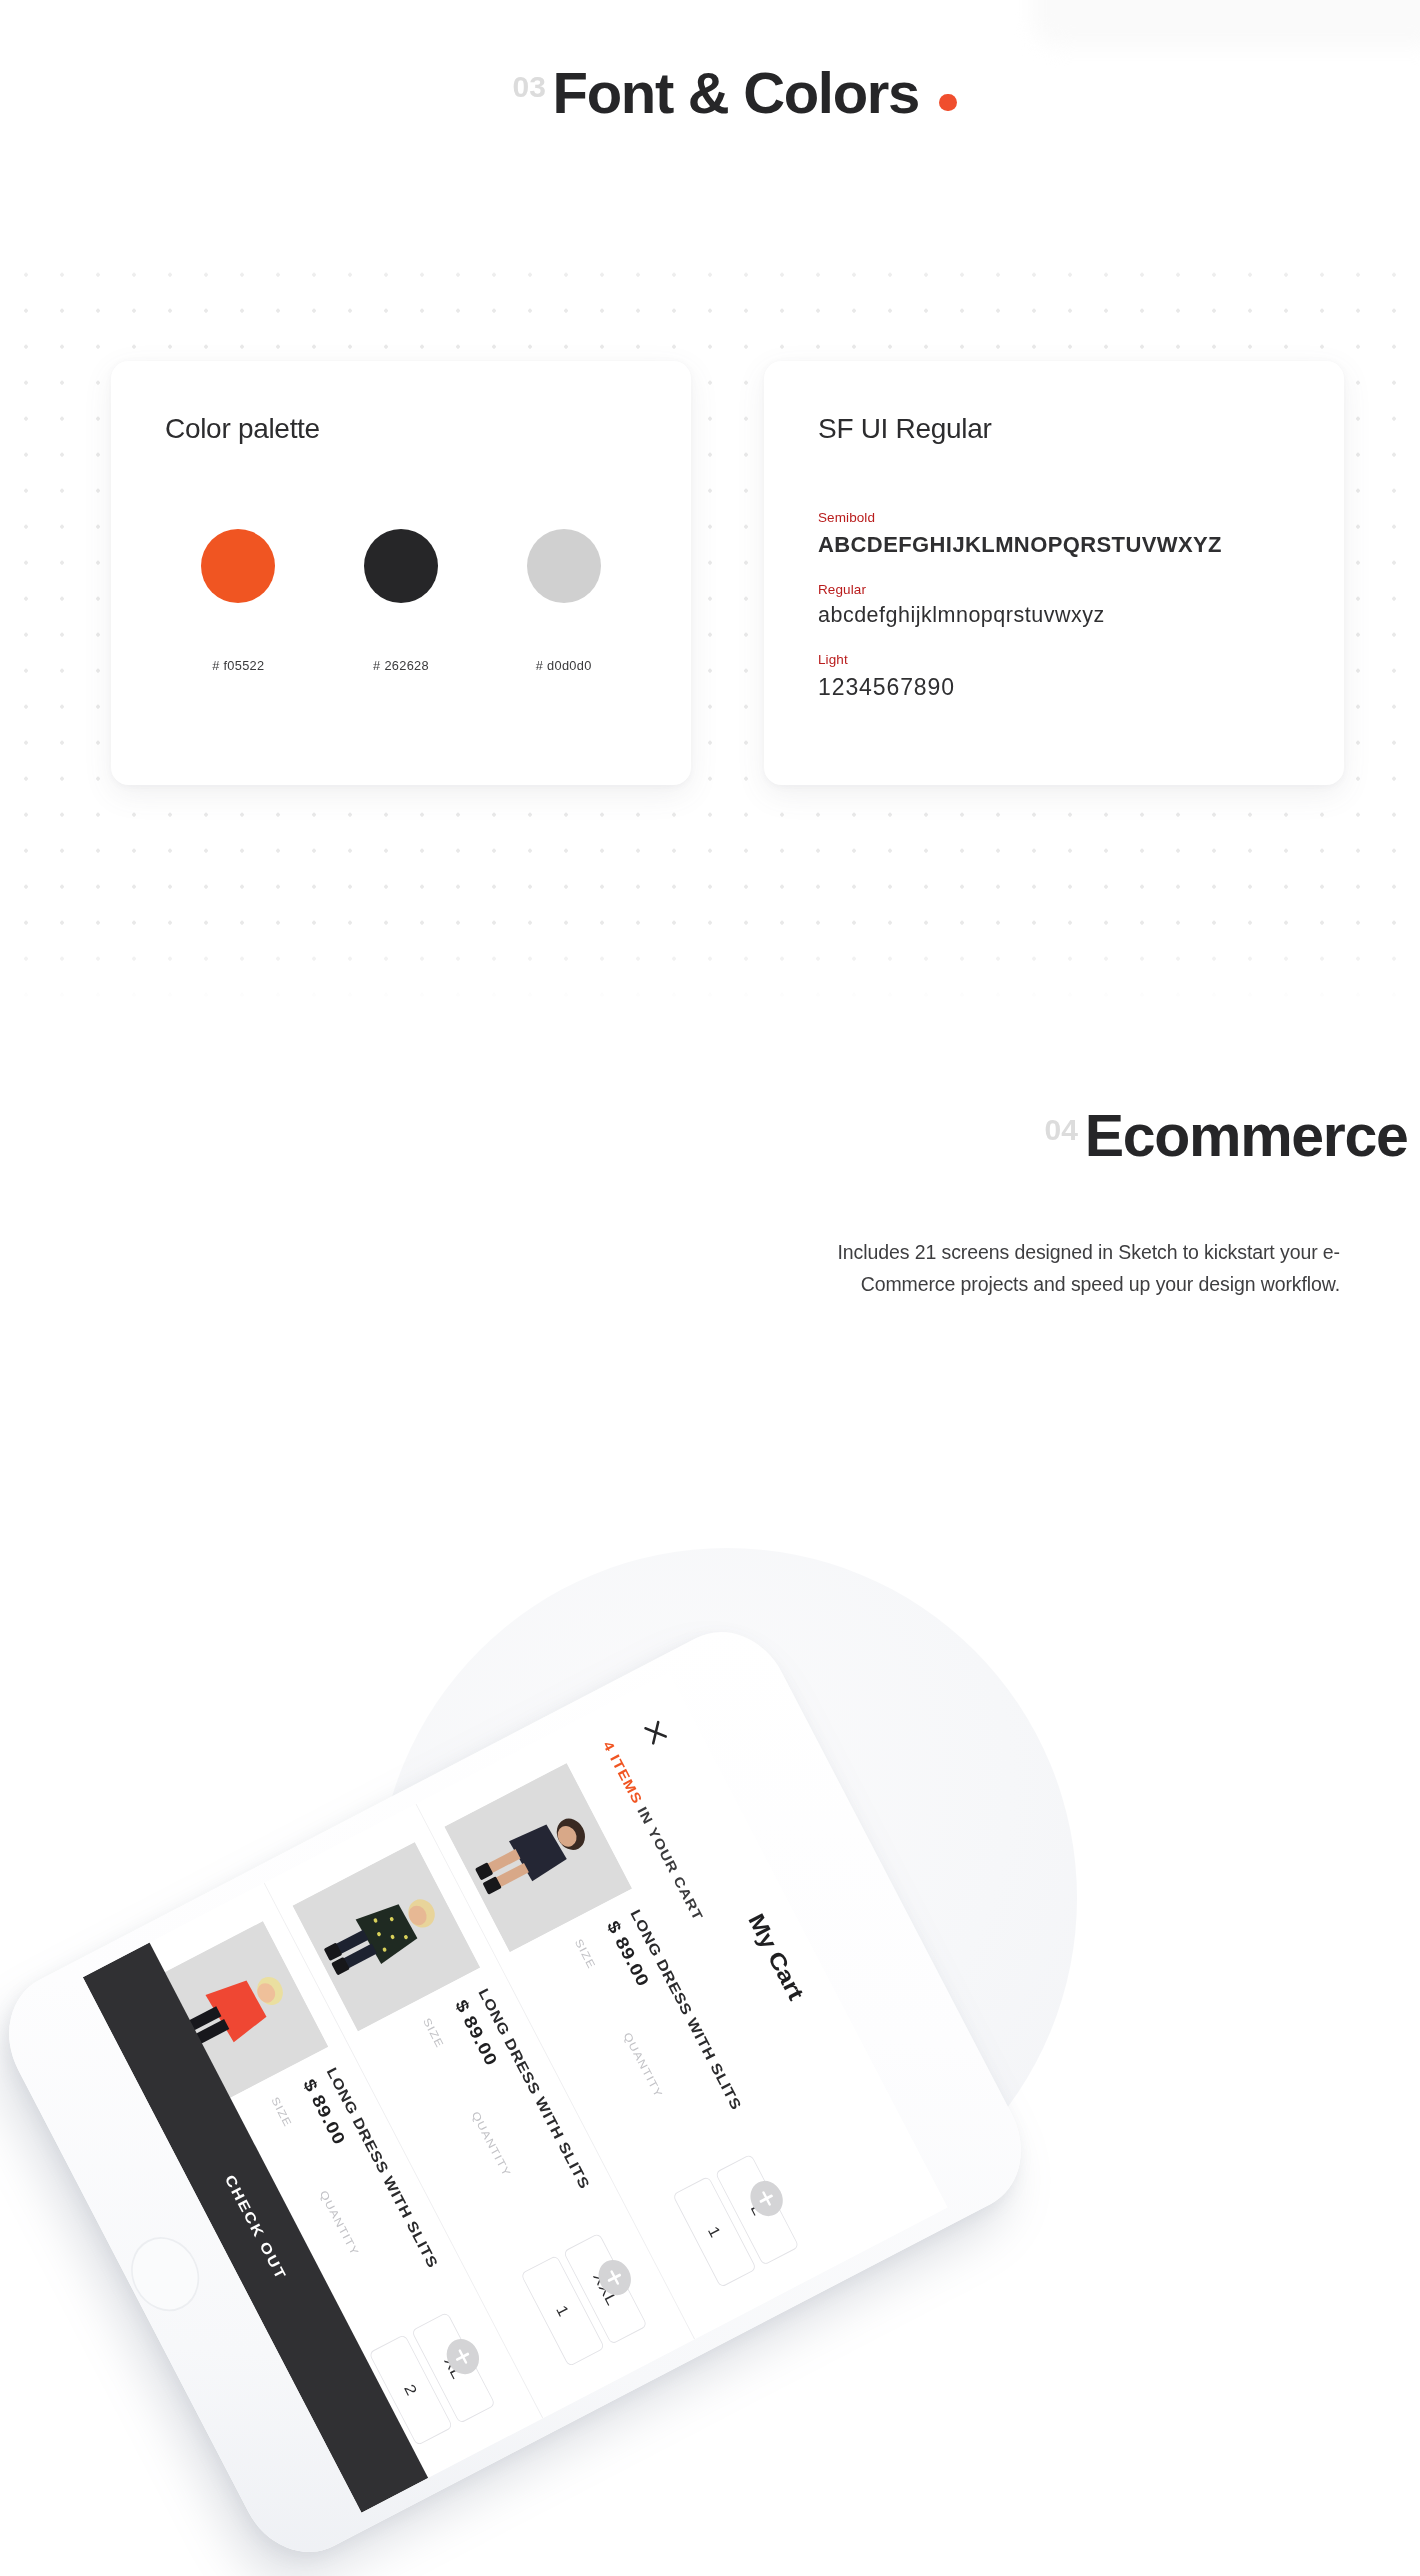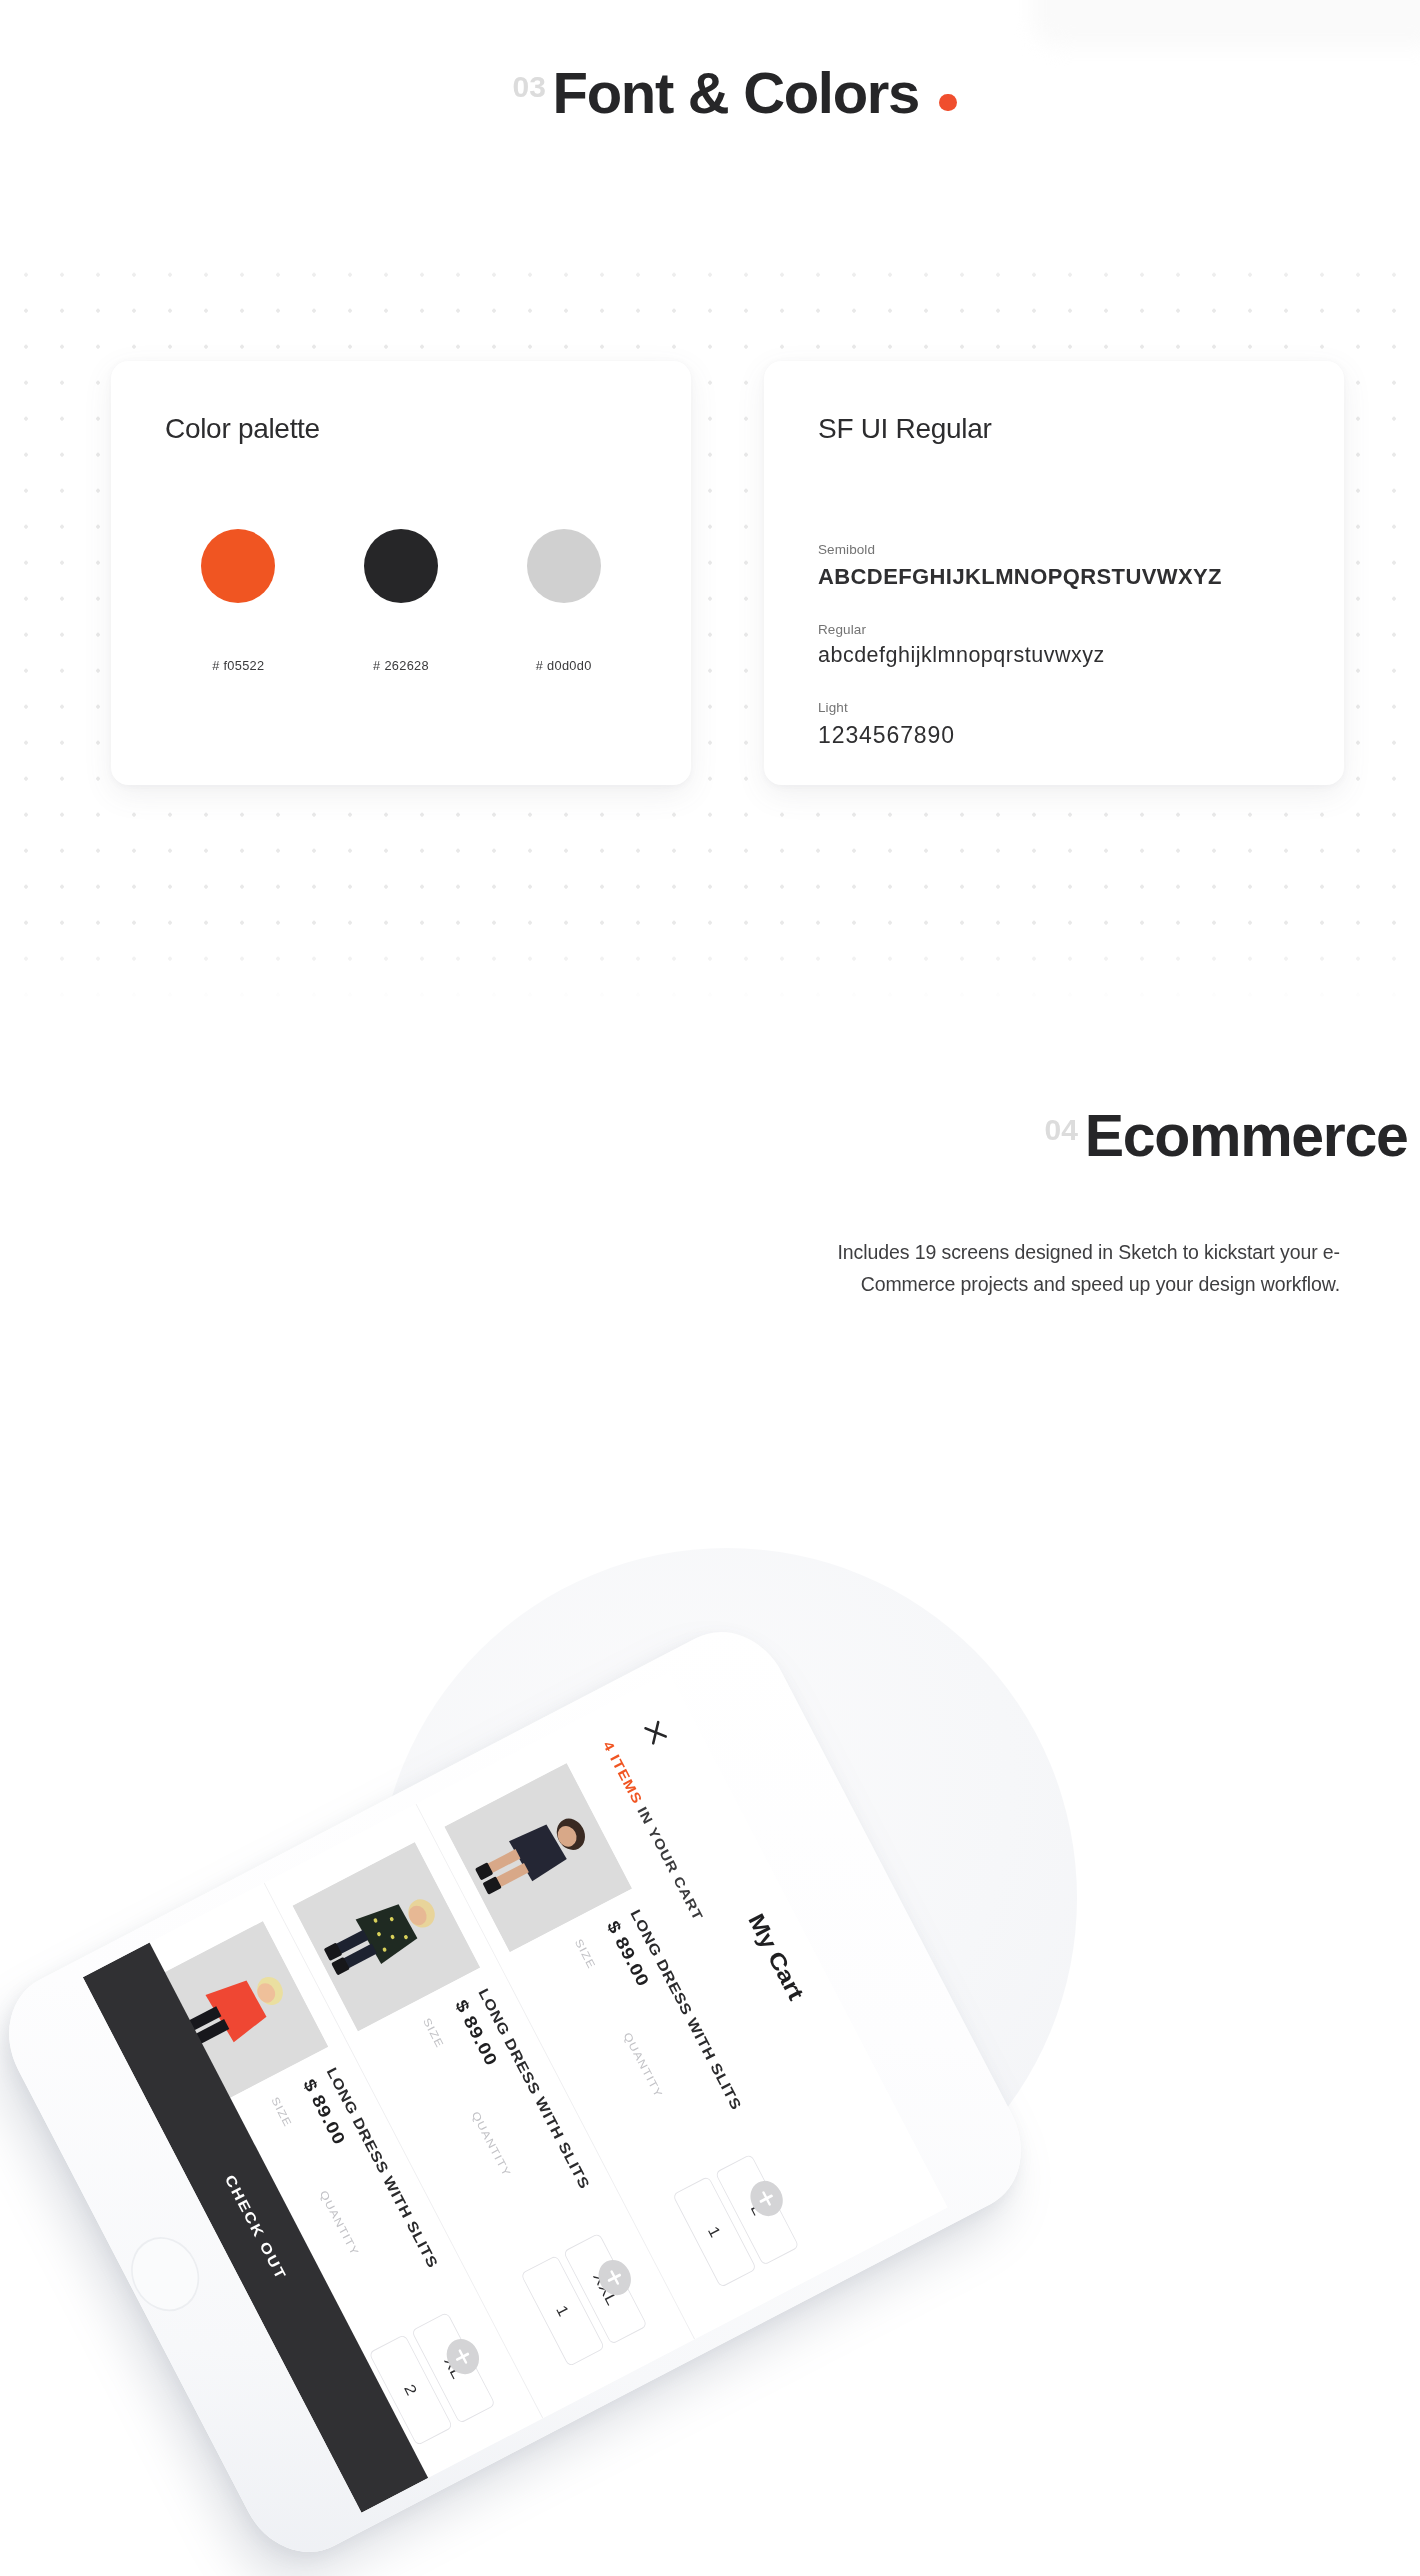--- a/index.html
+++ b/index.html
@@ -64,23 +64,22 @@
     width:74px; height:74px; border-radius:50%; margin:0 auto;
   }
   .swatch-hex{
     margin-top:55px; font-size:12.8px; color:#3a3a3c; letter-spacing:0.3px;
   }
 
   
   .specimens{ position:absolute; left:54px; top:149px; width:498px; }
   .spec-row{ margin-bottom:24px; }
   .spec-label{
-    font-size:13.5px; color:#737373; font-weight:400; letter-spacing:0.1px;
+    font-size:13.5px; color:#b91c1c; font-weight:400; letter-spacing:0.1px;
     margin-bottom:6.7px;
-    margin-top:32px;
   }
   .spec-sample{ color:#2f2f31; white-space:nowrap; }
   .spec-sample.semibold{ font-size:22px; font-weight:700; letter-spacing:0.4px; }
   .spec-sample.regular{ font-size:21.5px; font-weight:400; letter-spacing:0.5px; }
   .spec-sample.light{ font-size:23px; font-weight:300; letter-spacing:0.9px; }
 
   
   .section-head.s04{ top:1107px; text-align:right; }
   .section-head.s04 .head-title{ font-size:59px; }
   .eco-copy{
@@ -242,21 +241,21 @@
 
 </div>
 
 <div class="section-head s04">
   <div class="head-inline">
     <span class="head-num">04</span>
     <span class="head-title">Ecommerce</span>
     <span class="head-dot"></span>
   </div>
 </div>
-<div class="eco-copy">Includes 19 screens designed in Sketch to kickstart your e-Commerce projects and speed up your design workflow.</div>
+<div class="eco-copy">Includes 21 screens designed in Sketch to kickstart your e-Commerce projects and speed up your design workflow.</div>
 
 <div class="mock-scene">
   <div class="mock-circle"></div>
 
   <div class="phone-iso">
     <div class="phone-body"></div>
 
     <div class="phone-screen">
 
       <div class="scr-topbar">

